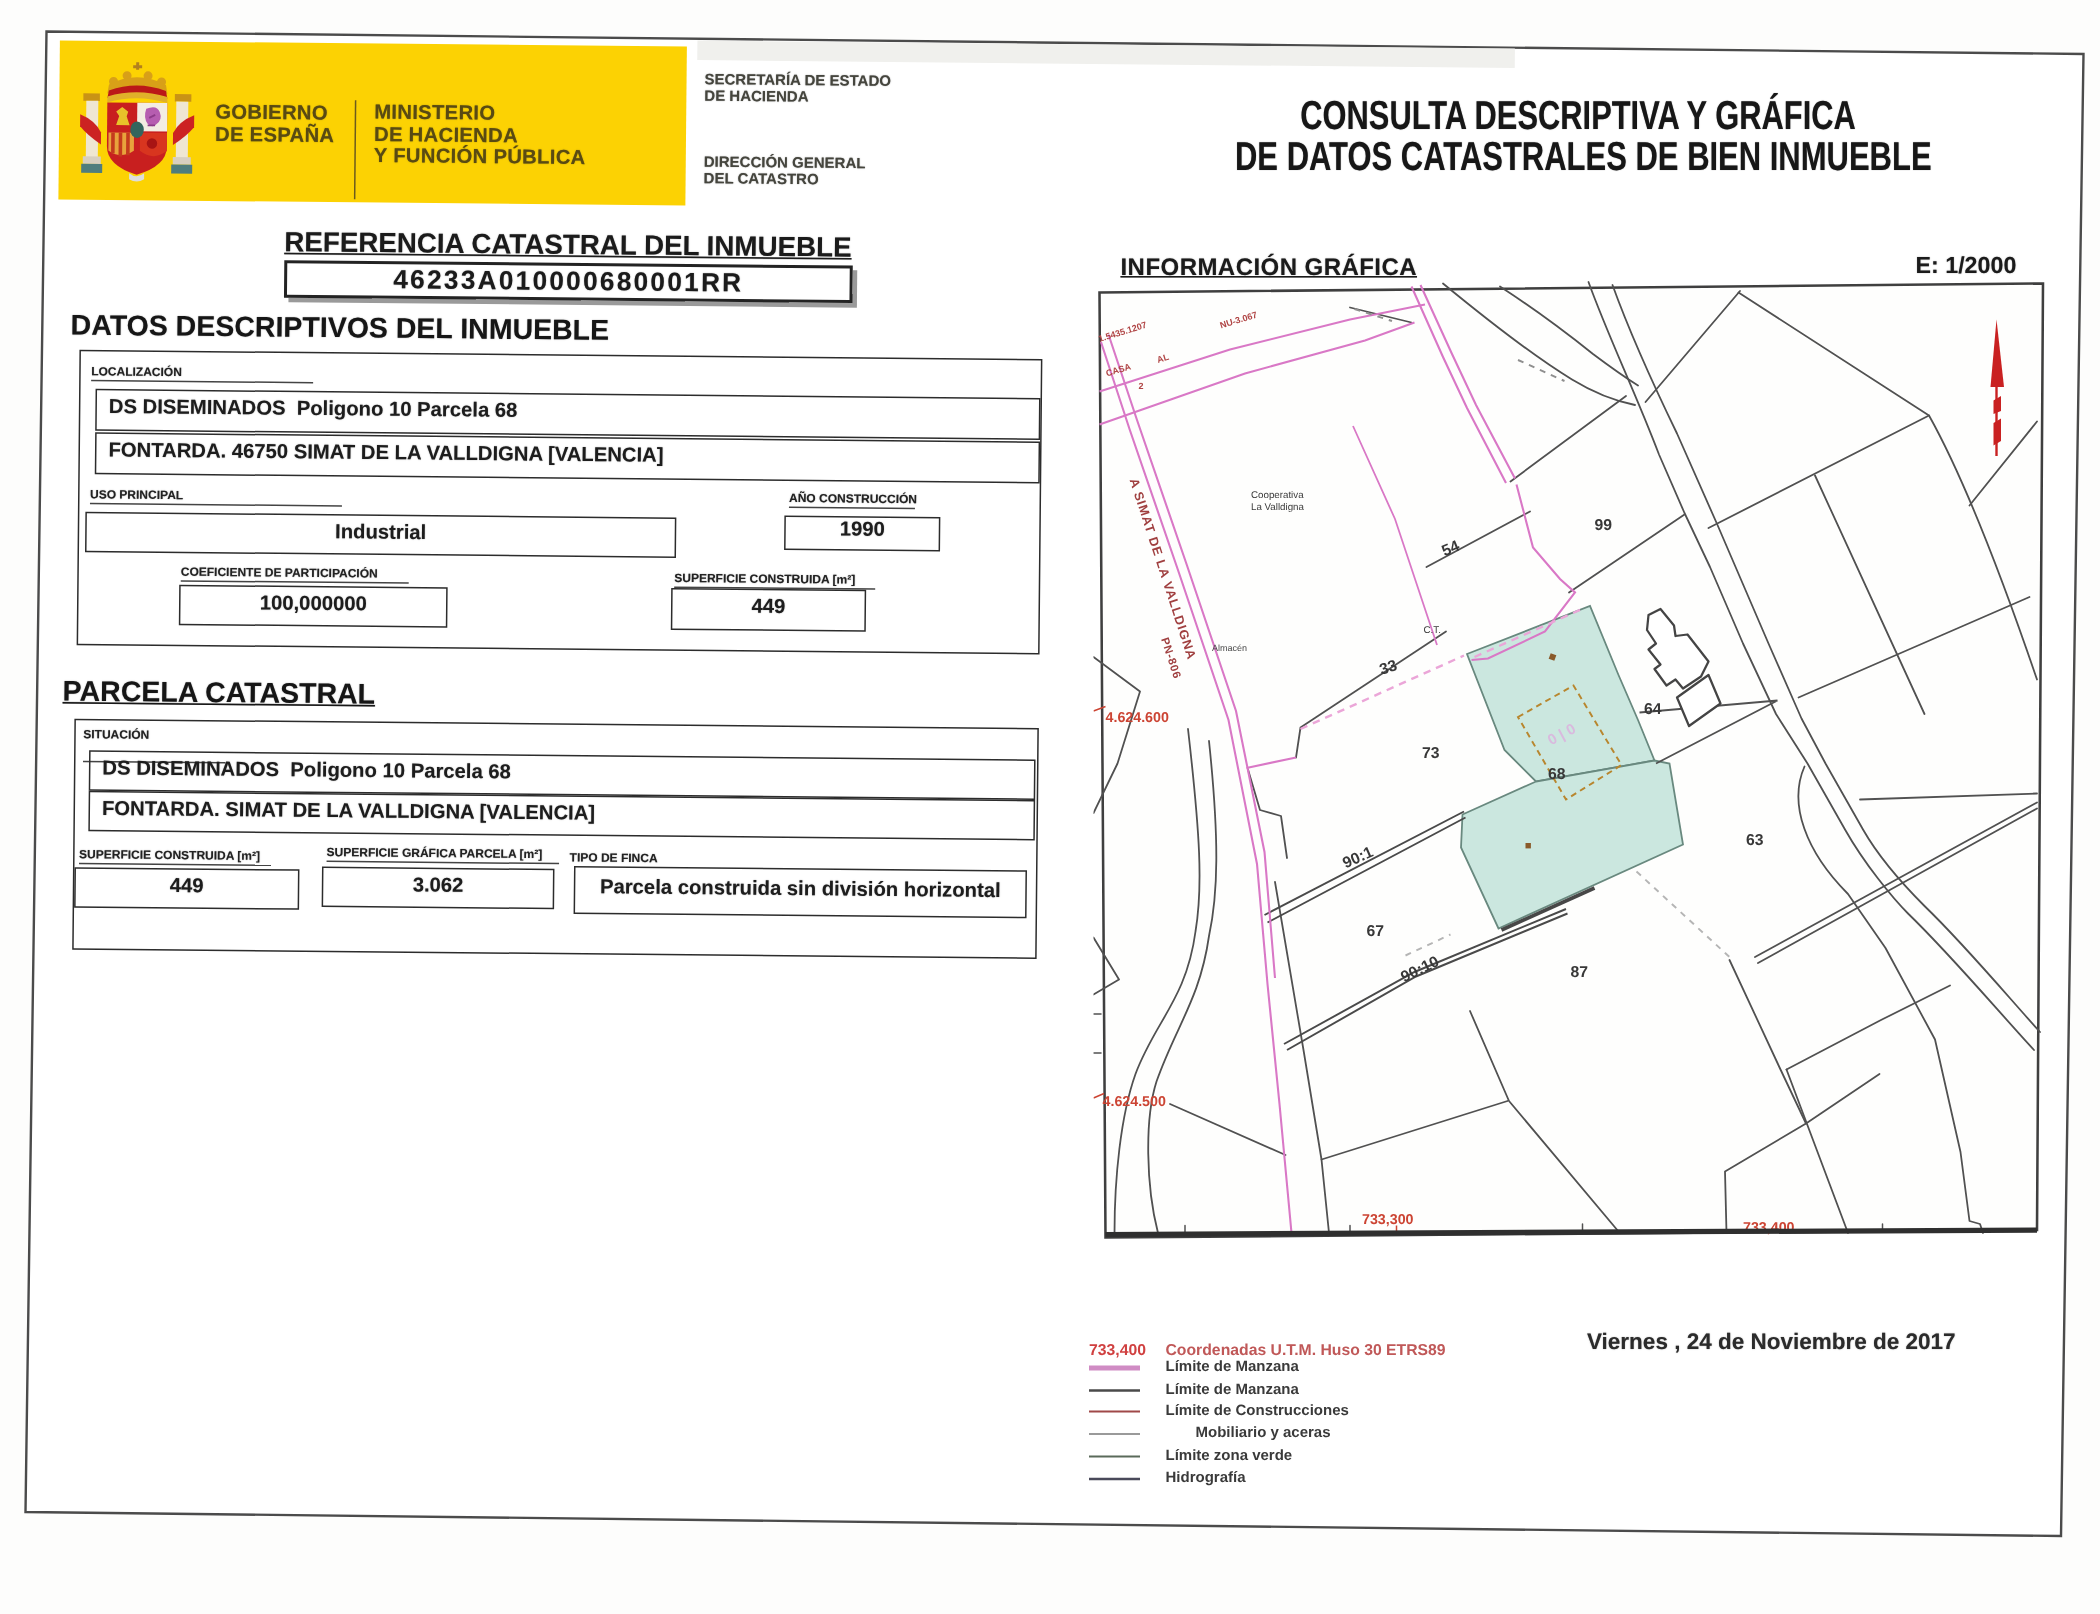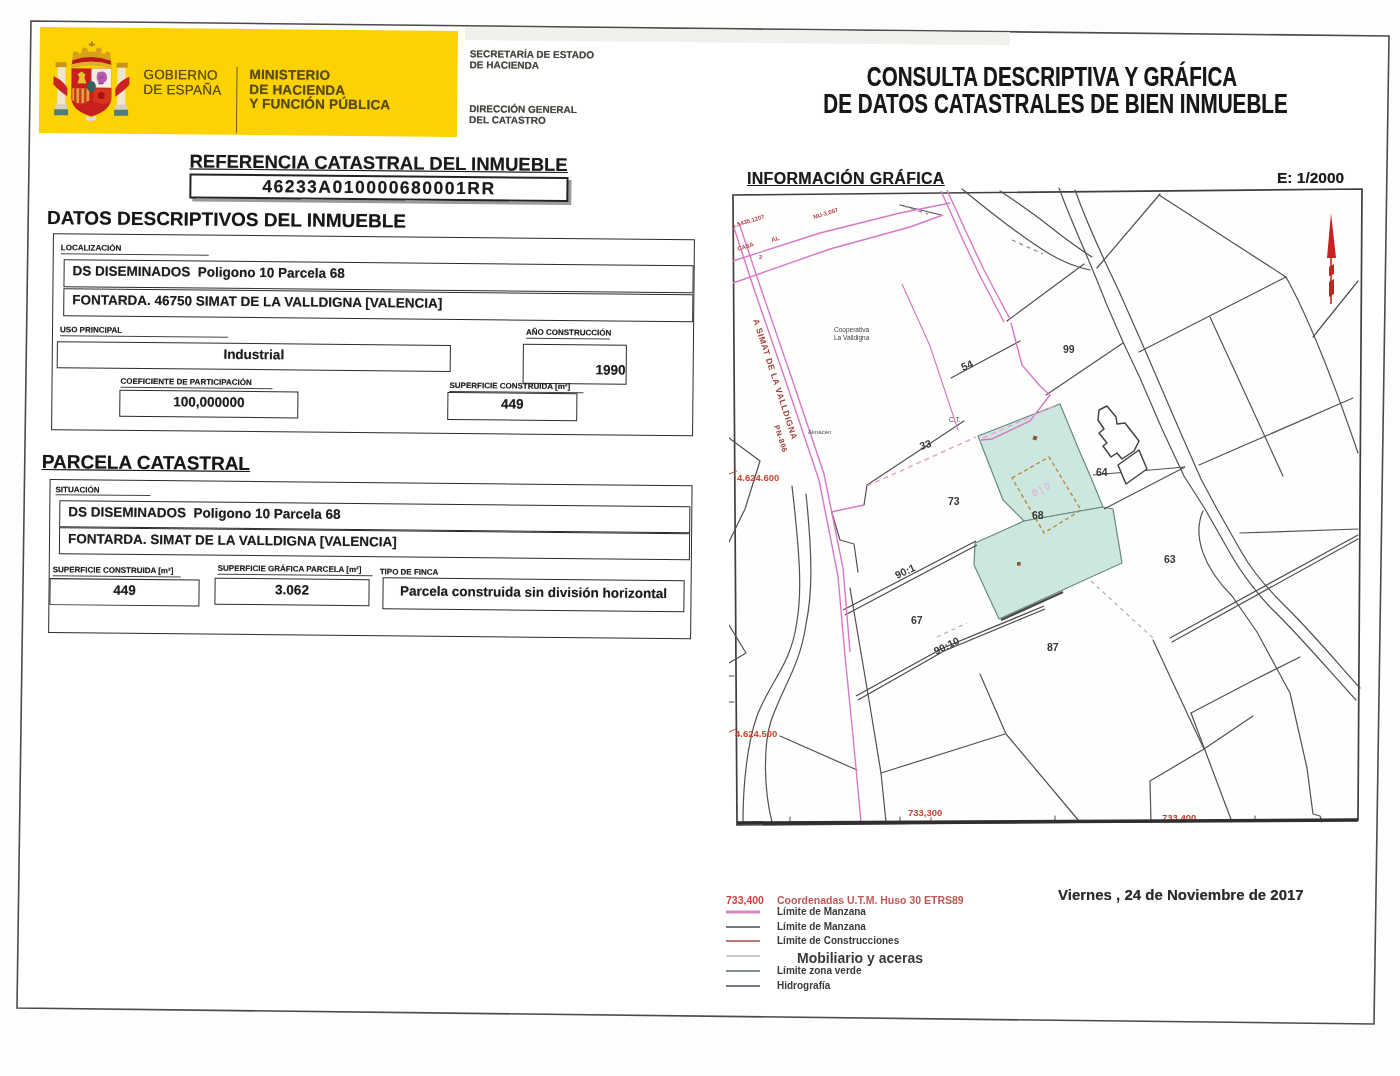--- a/index.html
+++ b/index.html
@@ -54,21 +54,21 @@
     <path d="M22 33 h15 v13 h-15 z" fill="#c81f1f"></path>
     <path d="M26 36 l4 -3 l4 3 l-1 3 l2 6 l-9 0 l2 -6 z" fill="#e8c22a"></path>
     <path d="M21 50 h17 v12 q-9 6 -17 0 z" fill="#e8a23c"></path>
     <path d="M24 50 v14 M29 50 v16 M34 50 v15" stroke="#c43a1d" stroke-width="2.4" fill="none"></path>
     <path d="M42 50 h18 v12 q-9 7 -18 0 z" fill="#d8351f"></path>
     <circle cx="50" cy="57" r="3.5" fill="#a81414"></circle>
     <ellipse cx="40" cy="48" rx="4.5" ry="5.5" fill="#33655d"></ellipse>
     <path d="M35 77 q5 4 10 0 l0 4 q-5 3 -10 0 z" fill="#ddd"></path>
   </svg>
 
-  <div class="abs soft" style="left:104px;top:46px;width:100px;font-size:13.5px;line-height:14.5px;font-weight:normal;color:#594a12;letter-spacing:0.2px;">GOBIERNO<br>DE ESPAÑA</div>
+  <div class="abs soft" style="left:104px;top:46px;width:100px;font-size:13.5px;line-height:14.5px;font-weight:bold;color:#594a12;letter-spacing:0.2px;">GOBIERNO<br>DE ESPAÑA</div>
 
   <div class="abs" style="left:197px;top:44px;width:1px;height:66px;background:#6b5b1e;"></div>
 
   <div class="abs soft" style="left:210px;top:45px;width:170px;font-size:13.5px;line-height:14.5px;font-weight:bold;color:#594a12;letter-spacing:0.2px;">MINISTERIO<br>DE HACIENDA<br>Y FUNCIÓN PÚBLICA</div>
 
   <div class="abs soft" style="left:430px;top:23px;width:160px;font-size:10px;line-height:11px;font-weight:bold;color:#45453d;">SECRETARÍA DE ESTADO<br>DE HACIENDA</div>
 
   <div class="abs soft" style="left:430px;top:78px;width:160px;font-size:10px;line-height:11px;font-weight:bold;color:#45453d;">DIRECCIÓN GENERAL<br>DEL CATASTRO</div>
 
   <div class="abs soft" style="left:150px;top:128px;width:380px;text-align:center;font-size:18.5px;font-weight:bold;color:#1b1b1b;text-decoration:underline;letter-spacing:0px;">REFERENCIA CATASTRAL DEL INMUEBLE</div>
@@ -84,36 +84,36 @@
     <div class="abs soft" style="left:10px;top:25px;width:620px;height:23px;border:1.5px solid #2c2c2c;font-size:13.5px;font-weight:bold;color:#1d1d1d;padding:3px 0 0 8px;">DS DISEMINADOS&nbsp; Poligono 10 Parcela 68</div>
 
     <div class="abs soft" style="left:10px;top:54px;width:620px;height:23px;border:1.5px solid #2c2c2c;font-size:13.5px;font-weight:bold;color:#1d1d1d;padding:3px 0 0 8px;">FONTARDA. 46750 SIMAT DE LA VALLDIGNA [VALENCIA]</div>
 
     <div class="abs soft" style="left:7px;top:91px;font-size:8px;font-weight:bold;color:#222;white-space:nowrap;border-bottom:1px solid #444;width:168px;padding-bottom:1px;">USO PRINCIPAL</div>
 
     <div class="abs soft" style="left:4px;top:107px;width:392px;height:22px;border:1.5px solid #2c2c2c;text-align:center;font-size:13.5px;font-weight:bold;color:#1d1d1d;padding-top:3px;">Industrial</div>
 
     <div class="abs soft" style="left:473px;top:89px;font-size:8px;font-weight:bold;color:#222;white-space:nowrap;border-bottom:1px solid #444;width:84px;padding-bottom:1px;">AÑO CONSTRUCCIÓN</div>
 
-    <div class="abs soft" style="left:470px;top:105px;width:102px;height:21px;border:1.5px solid #2c2c2c;text-align:right;font-size:13.5px;font-weight:bold;color:#1d1d1d;padding-top:17px;">1990</div>
+    <div class="abs soft" style="left:470px;top:105px;width:102px;height:21px;border:1.5px solid #2c2c2c;text-align:center;font-size:13.5px;font-weight:bold;color:#1d1d1d;padding-top:0;">1990</div>
 
     <div class="abs soft" style="left:68px;top:142px;font-size:8px;font-weight:bold;color:#222;white-space:nowrap;border-bottom:1px solid #444;width:152px;padding-bottom:1px;">COEFICIENTE DE PARTICIPACIÓN</div>
 
     <div class="abs soft" style="left:67px;top:155px;width:177px;height:22px;border:1.5px solid #2c2c2c;text-align:center;font-size:13.5px;font-weight:bold;color:#1d1d1d;padding-top:3px;">100,000000</div>
 
     <div class="abs soft" style="left:397px;top:143px;font-size:8px;font-weight:bold;color:#222;white-space:nowrap;border-bottom:1px solid #444;width:134px;padding-bottom:1px;">SUPERFICIE CONSTRUIDA [m²]</div>
 
     <div class="abs soft" style="left:395px;top:154px;width:128px;height:23px;border:1.5px solid #2c2c2c;text-align:center;font-size:13.5px;font-weight:bold;color:#1d1d1d;padding-top:3px;">449</div>
   </div>
 
   <div class="abs soft" style="left:6px;top:430px;font-size:19px;font-weight:bold;color:#161616;text-decoration:underline;">PARCELA CATASTRAL</div>
 
   <div class="abs" style="left:14px;top:458px;width:641px;height:152px;border:1.5px solid #2c2c2c;">
 
-    <div class="abs soft" style="left:5px;top:5px;font-size:8px;font-weight:bold;color:#222;white-space:nowrap;border-bottom:1px solid #444;width:95px;padding-bottom:0;">SITUACIÓN</div>
+    <div class="abs soft" style="left:5px;top:5px;font-size:8px;font-weight:bold;color:#222;white-space:nowrap;border-bottom:1px solid #444;width:95px;padding-bottom:13px;">SITUACIÓN</div>
 
     <div class="abs soft" style="left:9px;top:20px;width:621px;height:22px;border:1.5px solid #2c2c2c;font-size:13.5px;font-weight:bold;color:#1d1d1d;padding:3px 0 0 8px;">DS DISEMINADOS&nbsp; Poligono 10 Parcela 68</div>
 
     <div class="abs soft" style="left:9px;top:47px;width:621px;height:22px;border:1.5px solid #2c2c2c;font-size:13.5px;font-weight:bold;color:#1d1d1d;padding:3px 0 0 8px;">FONTARDA. SIMAT DE LA VALLDIGNA [VALENCIA]</div>
 
     <div class="abs soft" style="left:3px;top:85px;font-size:8px;font-weight:bold;color:#222;white-space:nowrap;border-bottom:1px solid #444;width:128px;padding-bottom:1px;">SUPERFICIE CONSTRUIDA [m²]</div>
 
     <div class="abs soft" style="left:0px;top:98px;width:148px;height:22px;border:1.5px solid #2c2c2c;text-align:center;font-size:13.5px;font-weight:bold;color:#1d1d1d;padding-top:3px;">449</div>
 
     <div class="abs soft" style="left:168px;top:82px;font-size:8px;font-weight:bold;color:#222;white-space:nowrap;border-bottom:1px solid #444;width:155px;padding-bottom:1px;">SUPERFICIE GRÁFICA PARCELA [m²]</div>
@@ -315,21 +315,21 @@
     <div class="abs" style="left:53px;top:27px;font-size:10px;font-weight:bold;color:#3a3a3a;">Límite de Manzana</div>
 
     <svg class="abs" style="left:2px;top:44px" width="34" height="6">
         <line x1="0" y1="3" x2="34" y2="3" stroke="#a04848" stroke-width="1.4"></line>
       </svg>
     <div class="abs" style="left:53px;top:41px;font-size:10px;font-weight:bold;color:#3a3a3a;">Límite de Construcciones</div>
 
     <svg class="abs" style="left:2px;top:59px" width="34" height="6">
         <line x1="0" y1="3" x2="34" y2="3" stroke="#9a9a9a" stroke-width="1.2"></line>
       </svg>
-    <div class="abs" style="left:53px;top:56px;font-size:14px;font-weight:bold;color:#3a3a3a;padding-left:20px;">Mobiliario y aceras</div>
+    <div class="abs" style="left:53px;top:56px;font-size:10px;font-weight:bold;color:#3a3a3a;padding-left:20px;">Mobiliario y aceras</div>
 
     <svg class="abs" style="left:2px;top:74px" width="34" height="6">
         <line x1="0" y1="3" x2="34" y2="3" stroke="#5a6a5a" stroke-width="1.4"></line>
       </svg>
     <div class="abs" style="left:53px;top:71px;font-size:10px;font-weight:bold;color:#3a3a3a;">Límite zona verde</div>
 
     <svg class="abs" style="left:2px;top:89px" width="34" height="6">
         <line x1="0" y1="3" x2="34" y2="3" stroke="#4a4a5a" stroke-width="1.6"></line>
       </svg>
     <div class="abs" style="left:53px;top:86px;font-size:10px;font-weight:bold;color:#3a3a3a;">Hidrografía</div>

